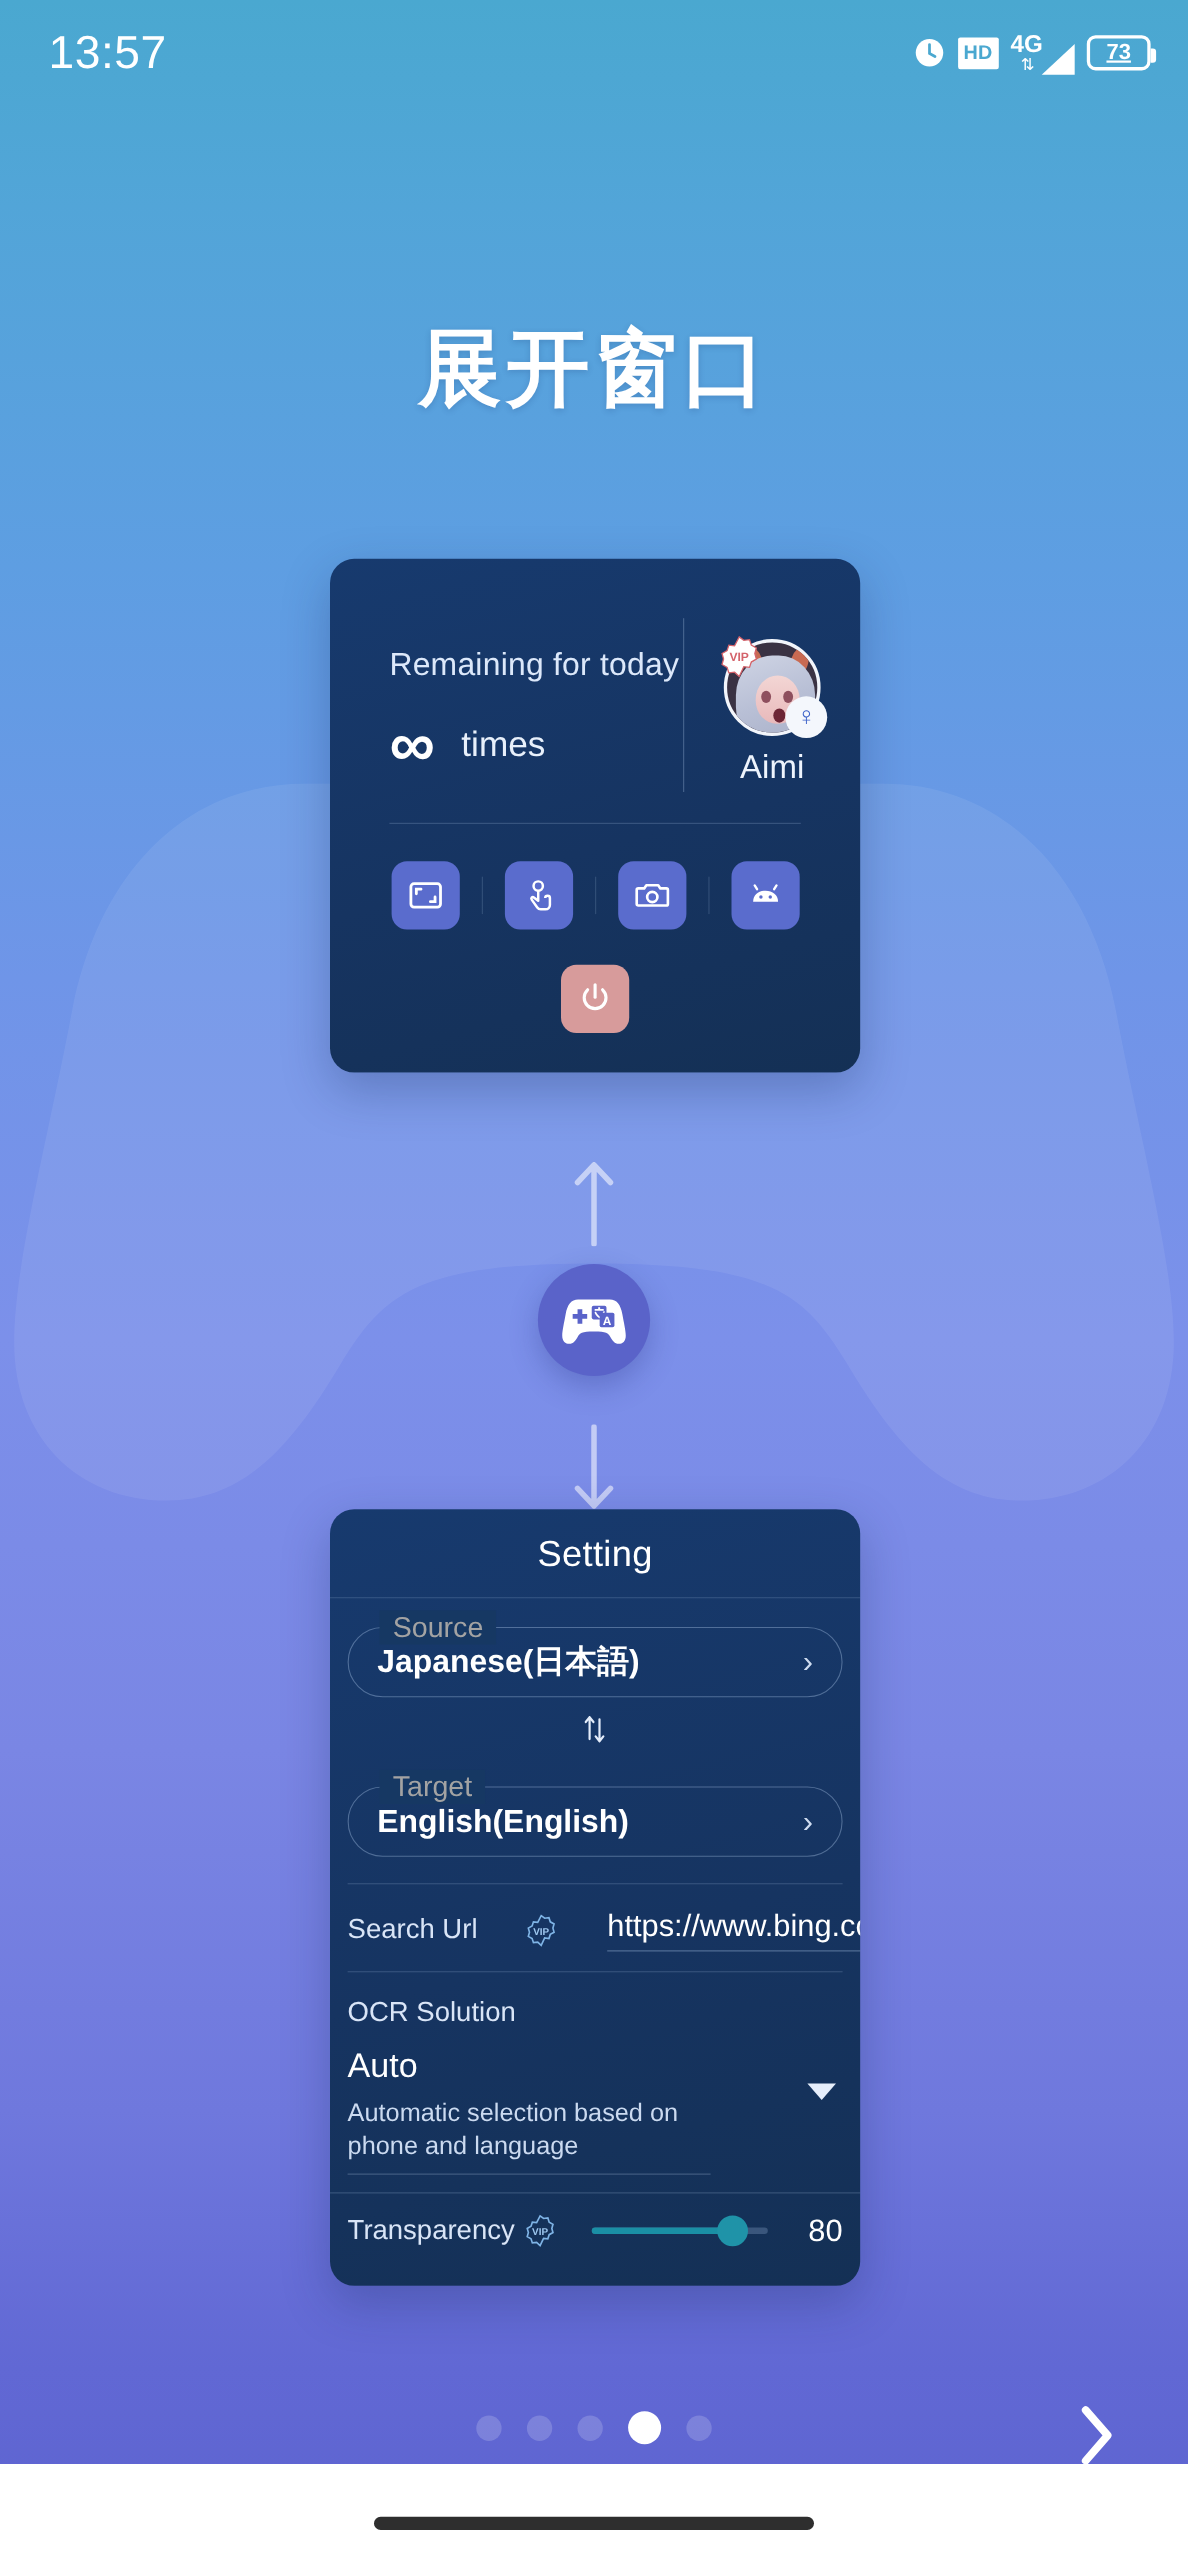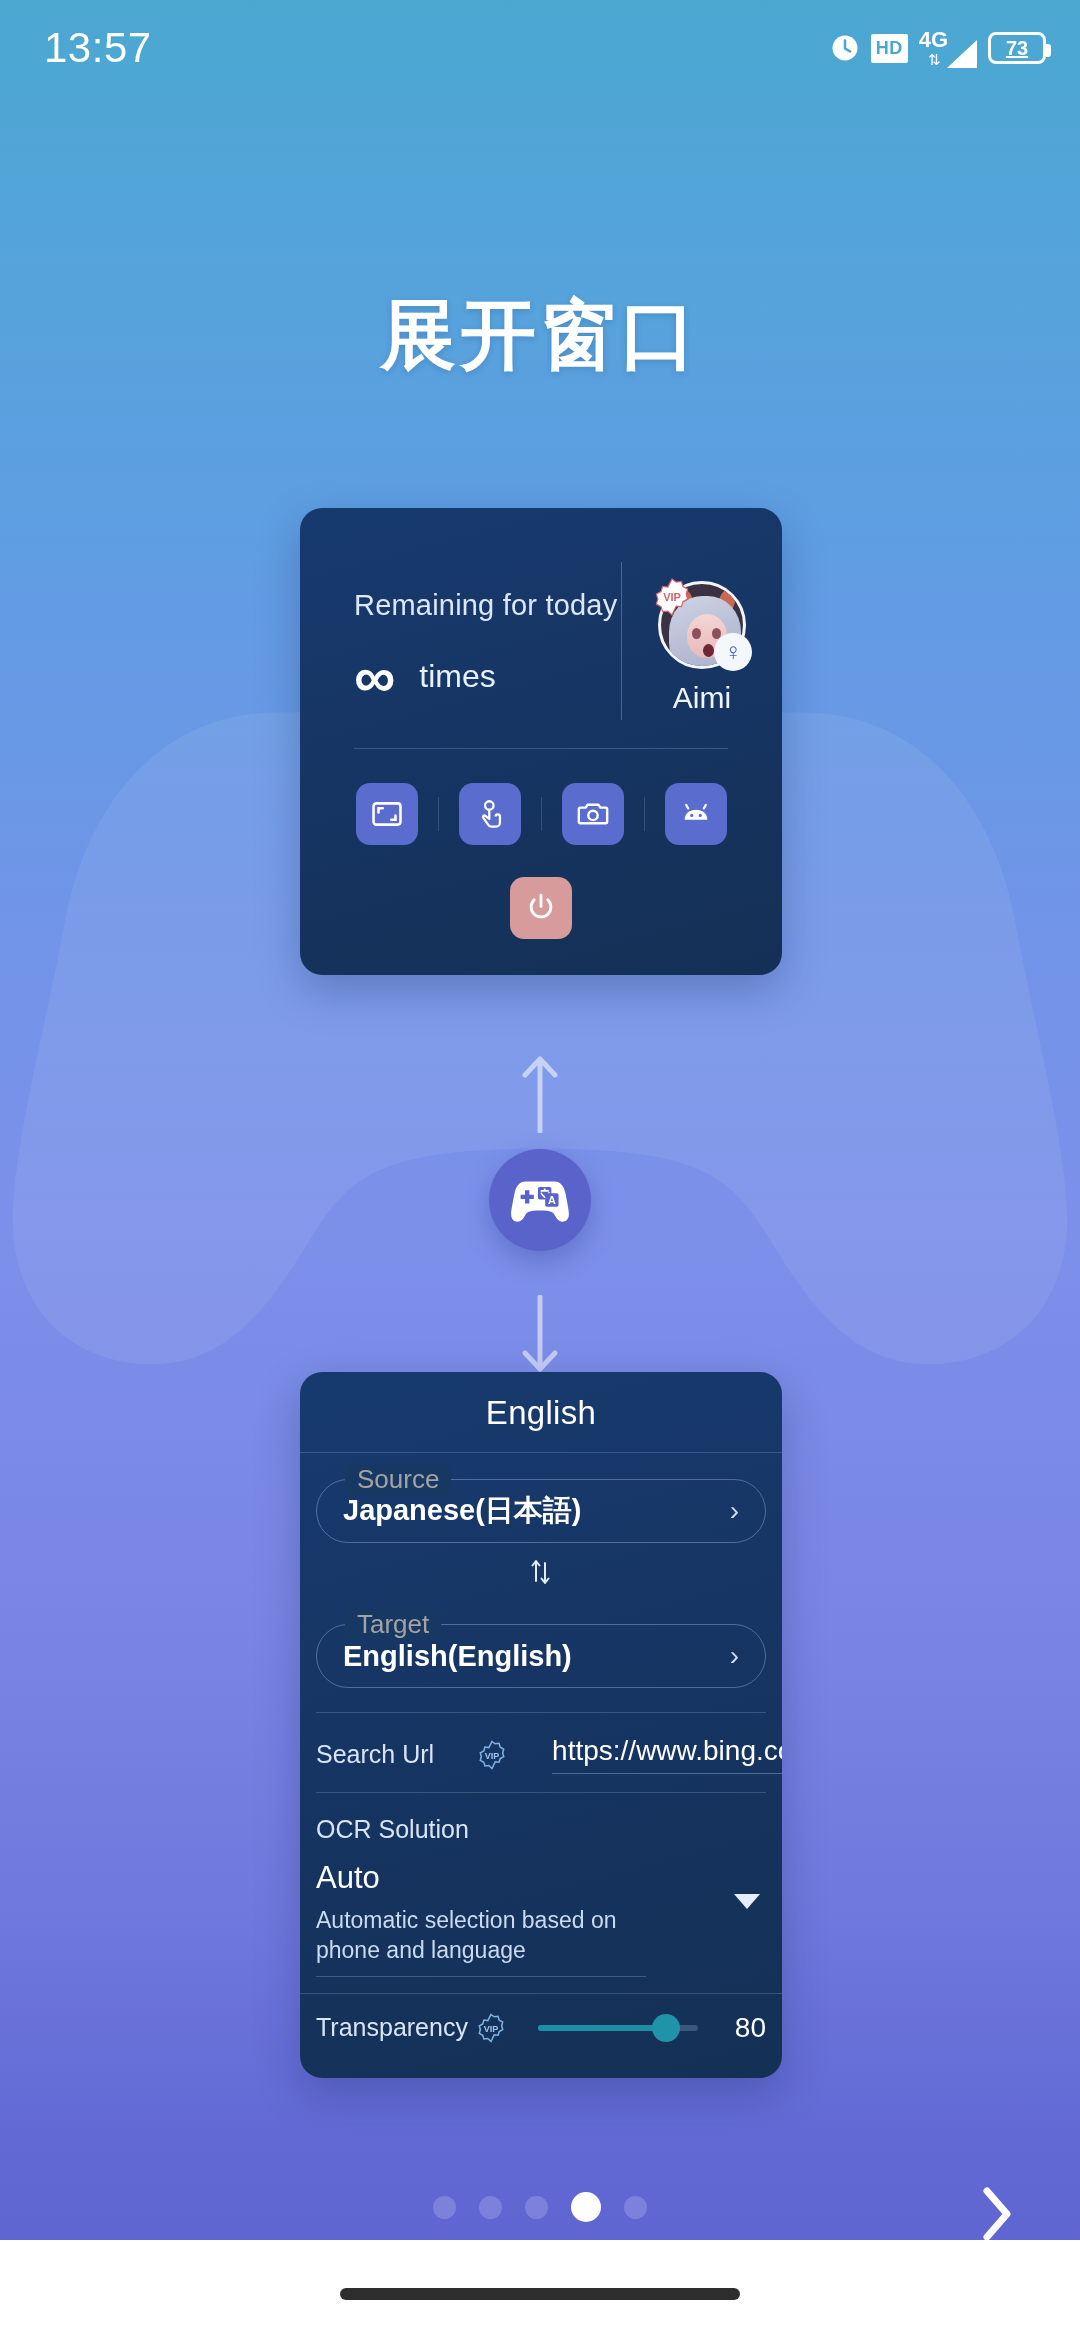--- a/index.html
+++ b/index.html
@@ -467,21 +467,21 @@
     </svg>
   </div>
 
   <div class="flow-arrow" style="top:1295px;">
     <svg width="40" height="78" viewBox="0 0 40 78">
       <path d="M20 2v70M20 74l-15-16M20 74l15-16" fill="none" stroke="#ffffff" stroke-opacity=".55" stroke-width="5" stroke-linecap="round" stroke-linejoin="round"></path>
     </svg>
   </div>
 
   <div class="card" id="setting-card" style="left: 300px; top: 1372px; width: 482px; height: auto;">
-    <div class="set-header">English</div>
+    <div class="set-header">Setting</div>
 
     <div class="set-body">
 
       <div class="lang-field">
         <span class="legend">Source</span>
         <span class="lang-value">Japanese(日本語)</span>
         <span class="lang-chevron">›</span>
       </div>
 
       <div class="swap-row">

